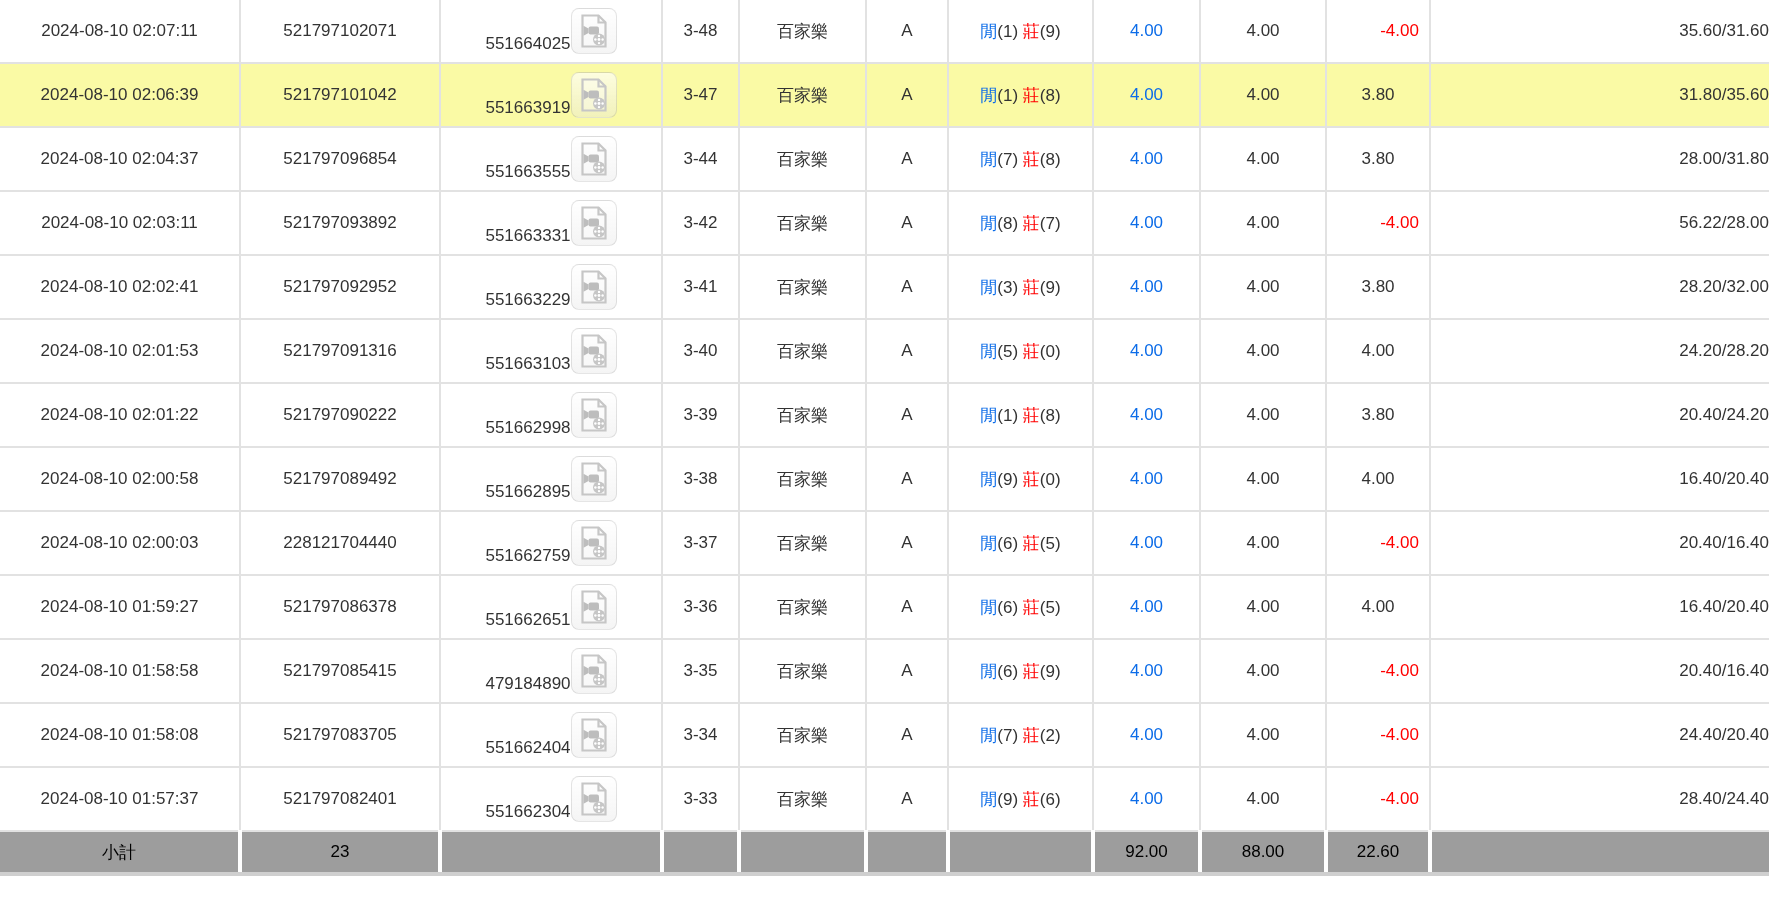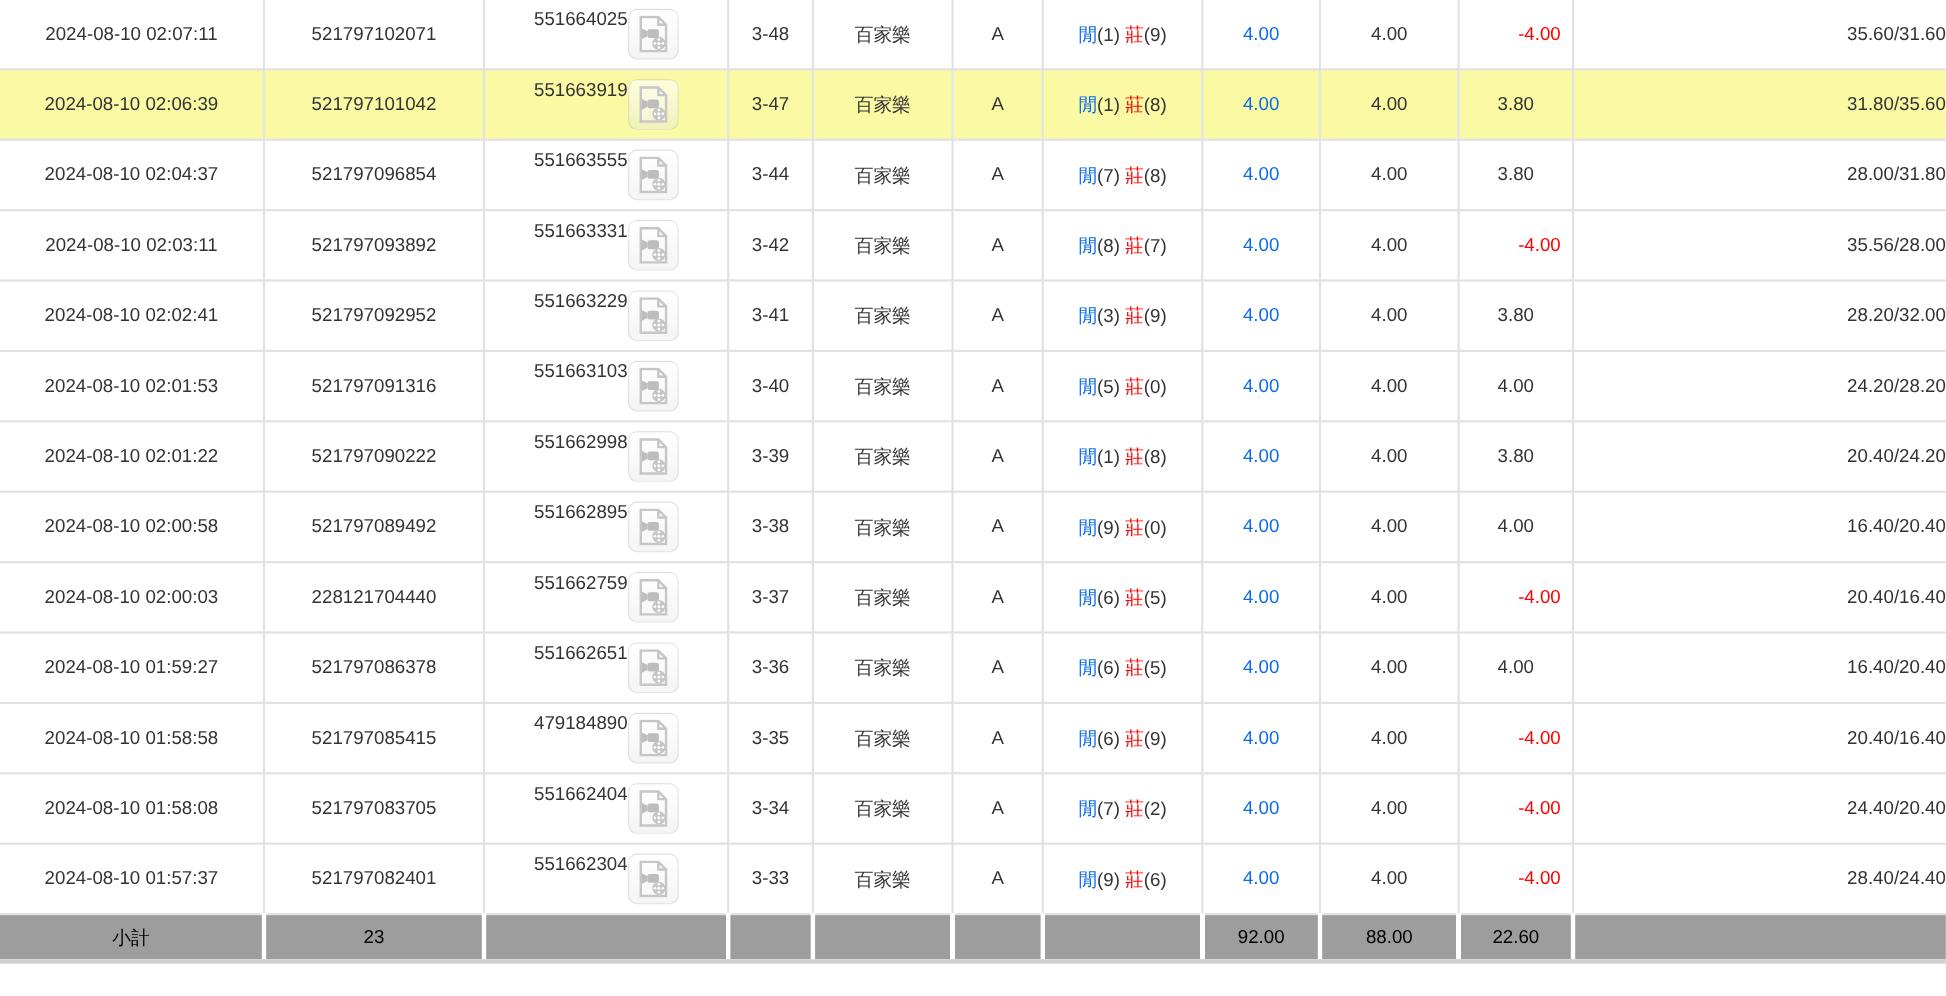--- a/index.html
+++ b/index.html
@@ -23,21 +23,21 @@
     border:2px solid var(--grid-border);
     text-align:center;vertical-align:middle;
     font-size:17px;color:var(--text-main);
     padding:0;overflow:hidden;white-space:nowrap;
   }
   td:first-child{border-left:none;}
   td:last-child{border-right:none;text-align:right;}
   tbody tr:first-child td{border-top:none;}
   tbody.rows td{height:62px;}
   tr.hl td{background:var(--row-highlight);}
-  .gid-wrap{display:flex;align-items:flex-start;justify-content:center;gap:0;}
+  .gid-wrap{display:flex;align-items:flex-end;justify-content:center;gap:0;}
   .video-btn{
     width:46px;height:46px;flex:0 0 46px;
     border:1px solid rgba(0,0,0,0.10);
     border-radius:8px;
     background:linear-gradient(rgba(255,255,255,0.65),rgba(225,225,225,0.35));
     display:inline-flex;align-items:center;justify-content:center;
     cursor:pointer;padding:0;
   }
   .res-player .cjk{color:var(--accent-blue);}
   .res-banker .cjk{color:var(--neg-red);}
@@ -204,21 +204,21 @@
     <td class="c-round">3-42</td>
     <td class="c-game">百家樂</td>
     <td class="c-table">A</td>
     <td class="c-result">
       <span class="res-player"><span class="cjk">閒</span><span class="score">(8)</span></span>
       <span class="res-banker"><span class="cjk">莊</span><span class="score">(7)</span></span>
     </td>
     <td class="c-bet"><a class="bet-link">4.00</a></td>
     <td class="c-valid">4.00</td>
     <td class="c-wl neg">-4.00</td>
-    <td class="c-balance">35.56/28.00</td>
+    <td class="c-balance">56.22/28.00</td>
   </tr>
 
   <tr class="data-row">
     <td class="c-time">2024-08-10 02:02:41</td>
     <td class="c-betid">521797092952</td>
     <td class="c-gameid">
       <div class="gid-wrap">
         <span>551663229</span>
         <button class="video-btn" type="button">
           <svg width="30" height="34" viewBox="0 0 30 34" aria-hidden="true">

